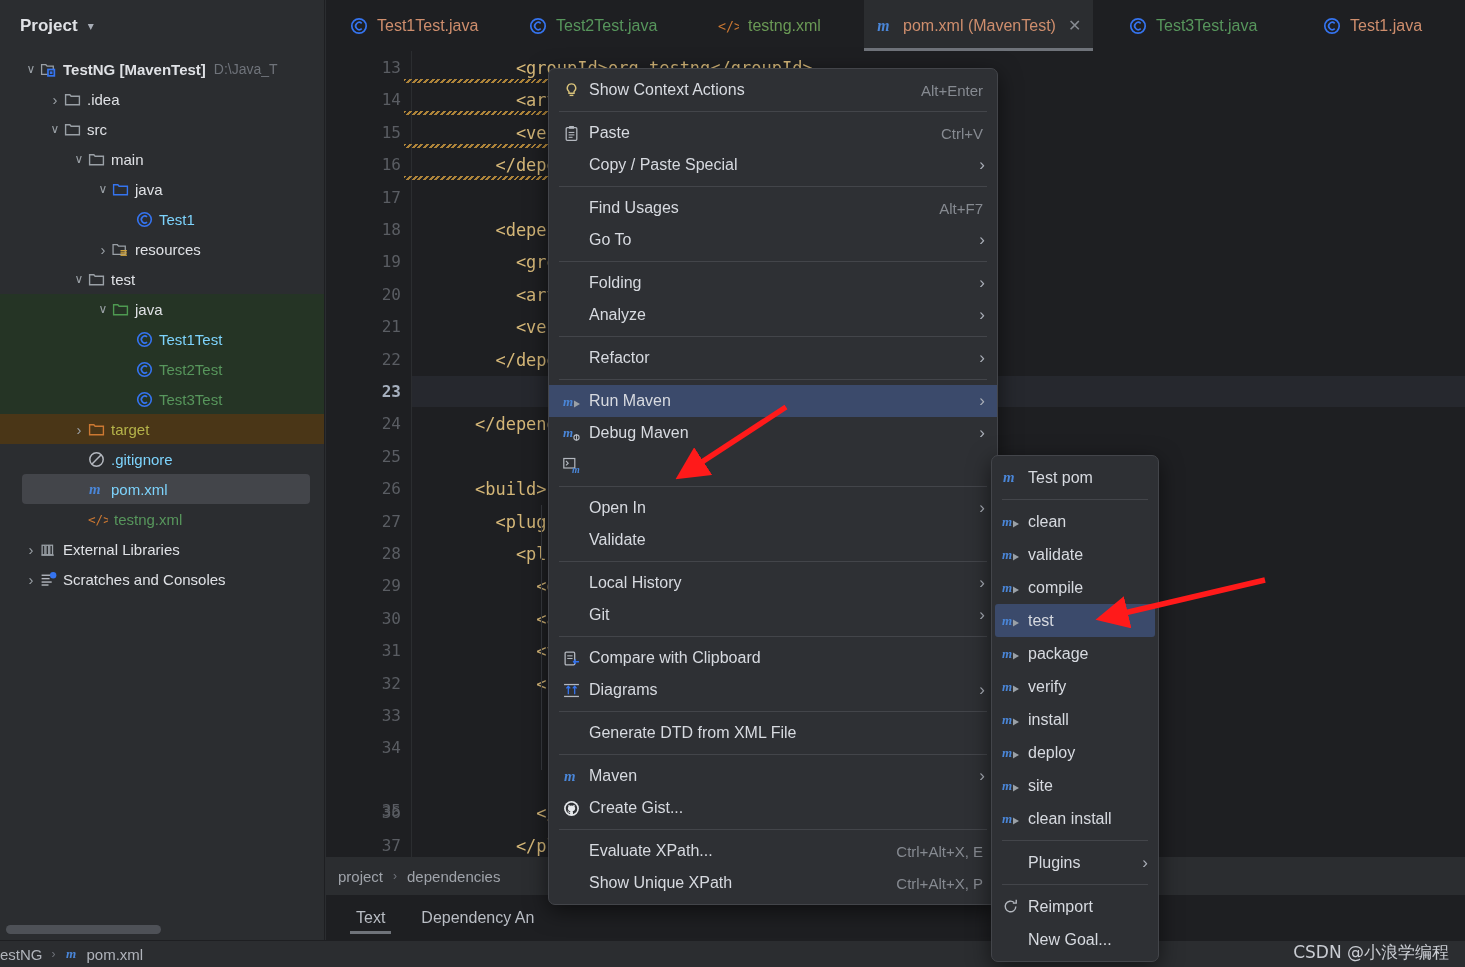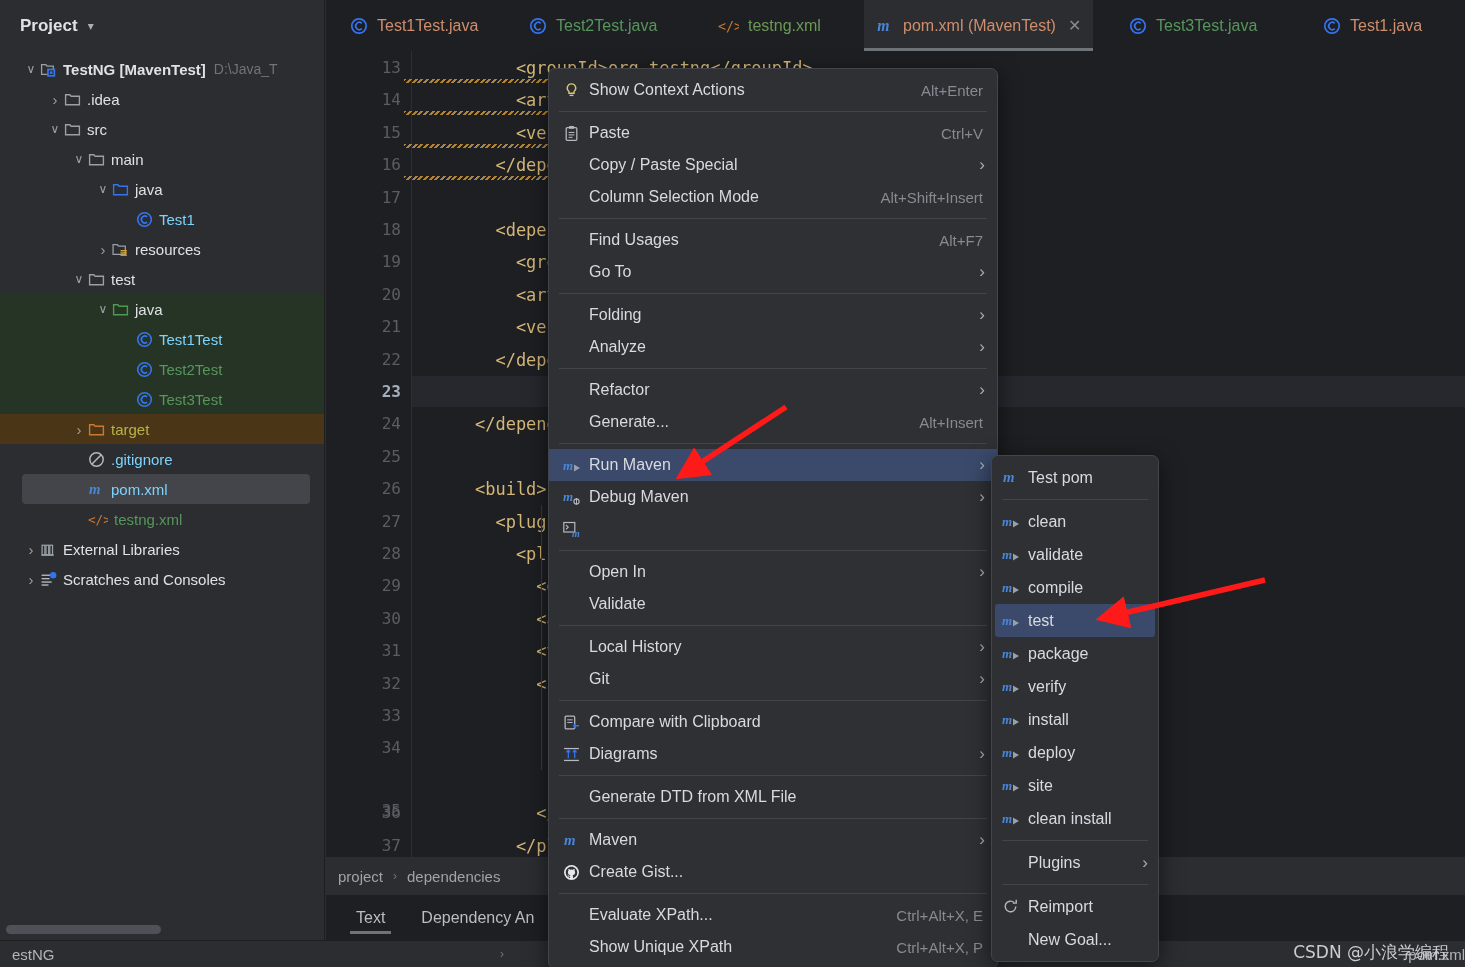--- a/index.html
+++ b/index.html
@@ -122,23 +122,22 @@
   }
   .vtab.active:after {
     content:''; position:absolute; left:12px; right:12px; bottom:6px; height:3px;
     background:#6f737a;
   }
 
   
   #statusbar {
     position:absolute; left:0; bottom:0; width:1465px; height:27px;
     background:#2b2d30; display:flex; align-items:center;
-    color:#b0b4bb; font-size:15px; padding-left:12px;
+    color:#b0b4bb; font-size:15px; padding-left:0px;
     border-top:1px solid #1e1f22;
-    justify-content:space-between;
   }
   #statusbar .sep { margin:0 9px; color:#6f737a; font-size:12px;}
   #watermark {
     position:absolute; right:16px; bottom:3px;
     font-family:"DejaVu Sans", sans-serif; font-size:17px; color:#c9ccd2;
   }
 
   
   #ctx-menu {
     position:absolute; left:548px; top:68px; width:450px;
@@ -546,25 +545,20 @@
         </svg>
       </span>
       <span class="mi-label">Paste</span>
       <span class="mi-key">Ctrl+V</span>
     </div>
     <div class="mi">
       <span class="mi-ico"></span>
       <span class="mi-label">Copy / Paste Special</span>
       <span class="mi-sub" style="font-size: 17px;">›</span>
     </div>
-    <div class="mi">
-      <span class="mi-ico"></span>
-      <span class="mi-label">Column Selection Mode</span>
-      <span class="mi-key">Alt+Shift+Insert</span>
-    </div>
     <div class="msep"></div>
     <div class="mi">
       <span class="mi-ico"></span>
       <span class="mi-label">Find Usages</span>
       <span class="mi-key">Alt+F7</span>
     </div>
     <div class="mi">
       <span class="mi-ico"></span>
       <span class="mi-label">Go To</span>
       <span class="mi-sub" style="font-size: 17px;">›</span>
@@ -578,25 +572,20 @@
     <div class="mi">
       <span class="mi-ico"></span>
       <span class="mi-label">Analyze</span>
       <span class="mi-sub" style="font-size: 17px;">›</span>
     </div>
     <div class="msep"></div>
     <div class="mi">
       <span class="mi-ico"></span>
       <span class="mi-label">Refactor</span>
       <span class="mi-sub" style="font-size: 17px;">›</span>
-    </div>
-    <div class="mi">
-      <span class="mi-ico"></span>
-      <span class="mi-label">Generate...</span>
-      <span class="mi-key">Alt+Insert</span>
     </div>
     <div class="msep"></div>
     <div class="mi sel">
       <span class="mi-ico">
         <svg class="f" width="19" height="17" viewBox="0 0 19 16">
         <text x="0" y="12.5" font-family="Liberation Serif, serif" font-size="13" font-style="italic" font-weight="bold" fill="#4a86d8">m</text>
         <path d="M11 7 L17 10.5 L11 14 z" fill="#9aa0a6"></path>
         </svg>
       </span>
       <span class="mi-label">Run Maven</span>

